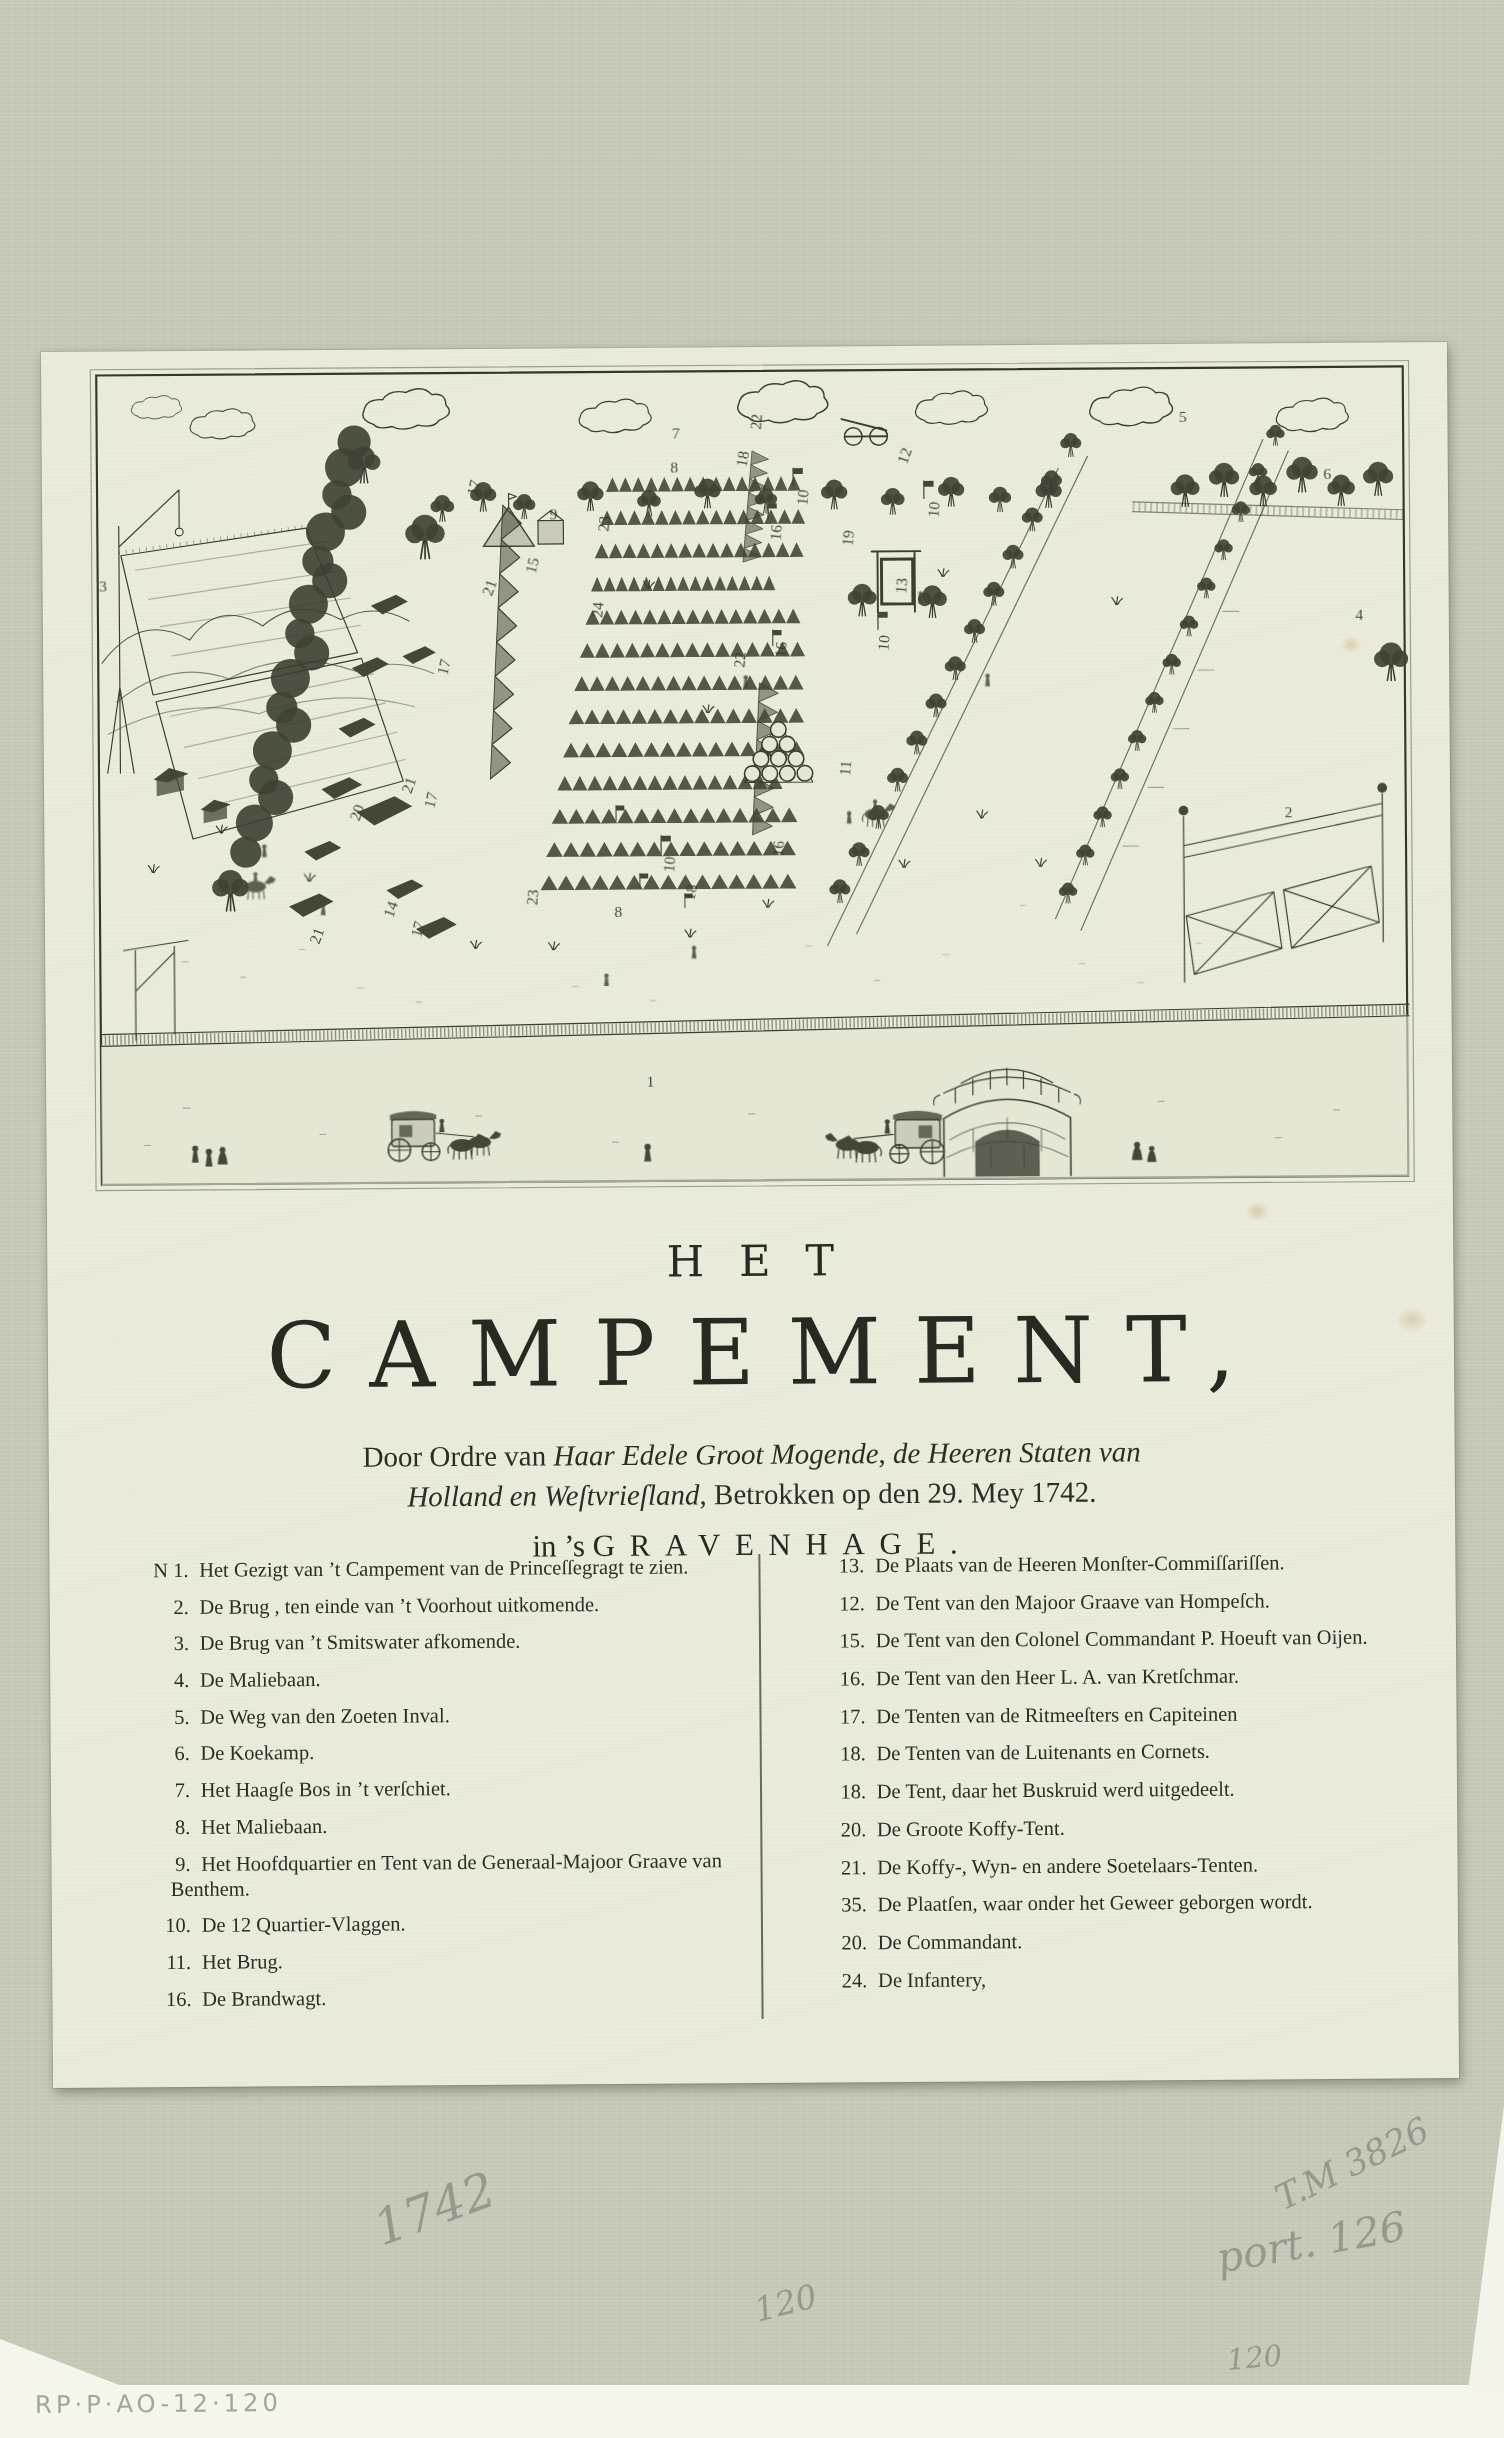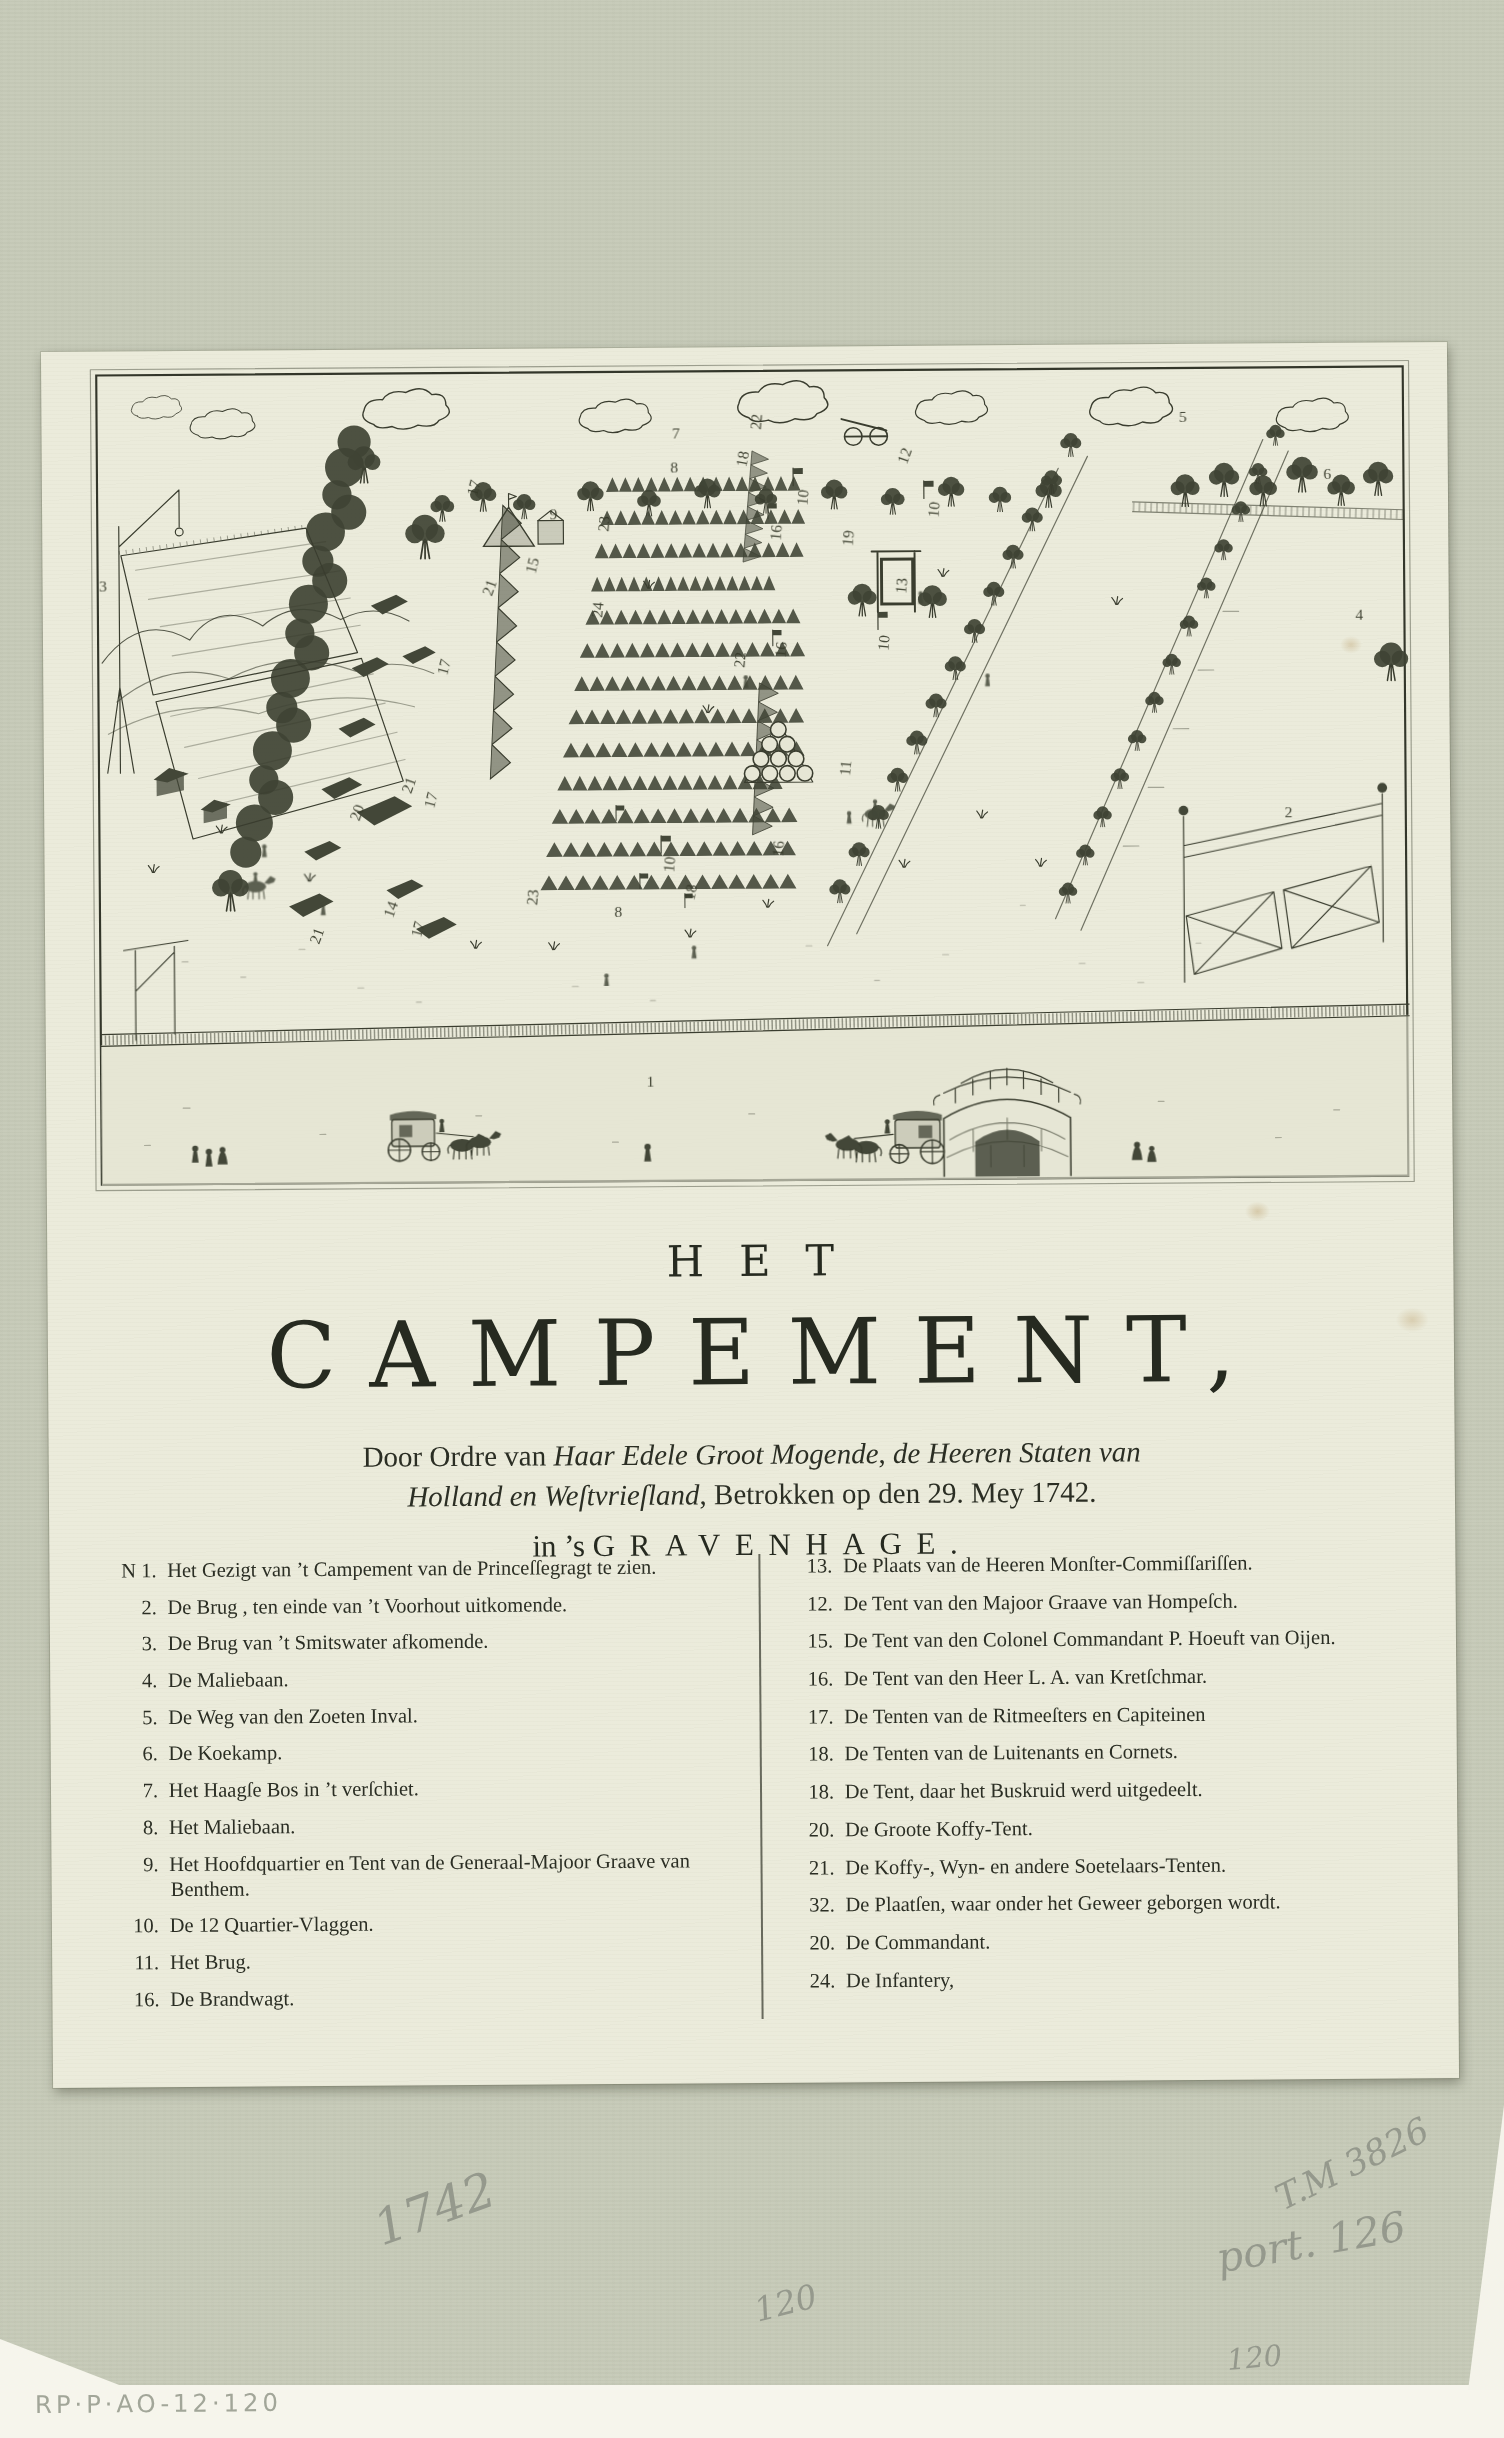--- a/index.html
+++ b/index.html
@@ -48,21 +48,21 @@
   .t-grav .ls{letter-spacing:14.6px;}
   
   .legend{position:absolute;left:0;top:1207px;width:100%;display:flex;color:#2b2e24;}
   .legend .col{box-sizing:border-box;}
   .col-left{width:709px;padding-left:64px;}
   .col-right{flex:1;padding-left:29px;padding-right:29px;
              border-left:2px solid rgba(48,51,40,.7);}
   .legend-item{font-size:20.5px;line-height:25px;padding-left:55px;text-indent:-55px;}
   .col-left .legend-item{margin-bottom:11.7px;}
   .col-right .legend-item{margin-bottom:12.7px;}
-  .legend-item .num{display:inline-block;min-width:43px;text-align:right;margin-right:10.7px;text-indent:0;}
+  .legend-item .num{display:inline-block;min-width:43px;text-align:right;margin-right:10.7px;text-indent:0;margin-left:32px;}
   
   .pencil{position:absolute;font-family:"DejaVu Serif",serif;font-style:italic;
           color:#8d9186;opacity:.85;transform-origin:0 50%;white-space:nowrap;line-height:1;}
   .accession{position:absolute;left:35px;top:2389px;font-family:"DejaVu Sans",sans-serif;
           font-size:24.4px;letter-spacing:3.9px;color:#a2a699;transform:rotate(-.5deg);}
 </style>
 </head>
 <body>
 
 <div class="page">
@@ -488,21 +488,21 @@
       <div class="col col-right">
           <div class="legend-item"><span class="num">13.</span><span>De Plaats van de Heeren Monſter-Commiſſariſſen.</span></div>
           <div class="legend-item"><span class="num">12.</span><span>De Tent van den Majoor Graave van Hompeſch.</span></div>
           <div class="legend-item"><span class="num">15.</span><span>De Tent van den Colonel Commandant P. Hoeuft van Oijen.</span></div>
           <div class="legend-item"><span class="num">16.</span><span>De Tent van den Heer L. A. van Kretſchmar.</span></div>
           <div class="legend-item"><span class="num">17.</span><span>De Tenten van de Ritmeeſters en Capiteinen</span></div>
           <div class="legend-item"><span class="num">18.</span><span>De Tenten van de Luitenants en Cornets.</span></div>
           <div class="legend-item"><span class="num">18.</span><span>De Tent, daar  het Buskruid werd uitgedeelt.</span></div>
           <div class="legend-item"><span class="num">20.</span><span>De Groote Koffy-Tent.</span></div>
           <div class="legend-item"><span class="num">21.</span><span>De Koffy-, Wyn- en andere Soetelaars-Tenten.</span></div>
-          <div class="legend-item"><span class="num">32.</span><span>De Plaatſen, waar onder het Geweer geborgen wordt.</span></div>
+          <div class="legend-item"><span class="num">35.</span><span>De Plaatſen, waar onder het Geweer geborgen wordt.</span></div>
           <div class="legend-item"><span class="num">20.</span><span>De Commandant.</span></div>
           <div class="legend-item"><span class="num">24.</span><span>De Infantery,</span></div>
         </div>
     </div>
 
   </div>
 
   <div class="accession">RP·P·AO-12·120</div>
 
 <span class="pencil" style="left: 1278px; top: 2183px; font-size: 35px; transform: rotate(-26deg);">T.M 3826</span>

